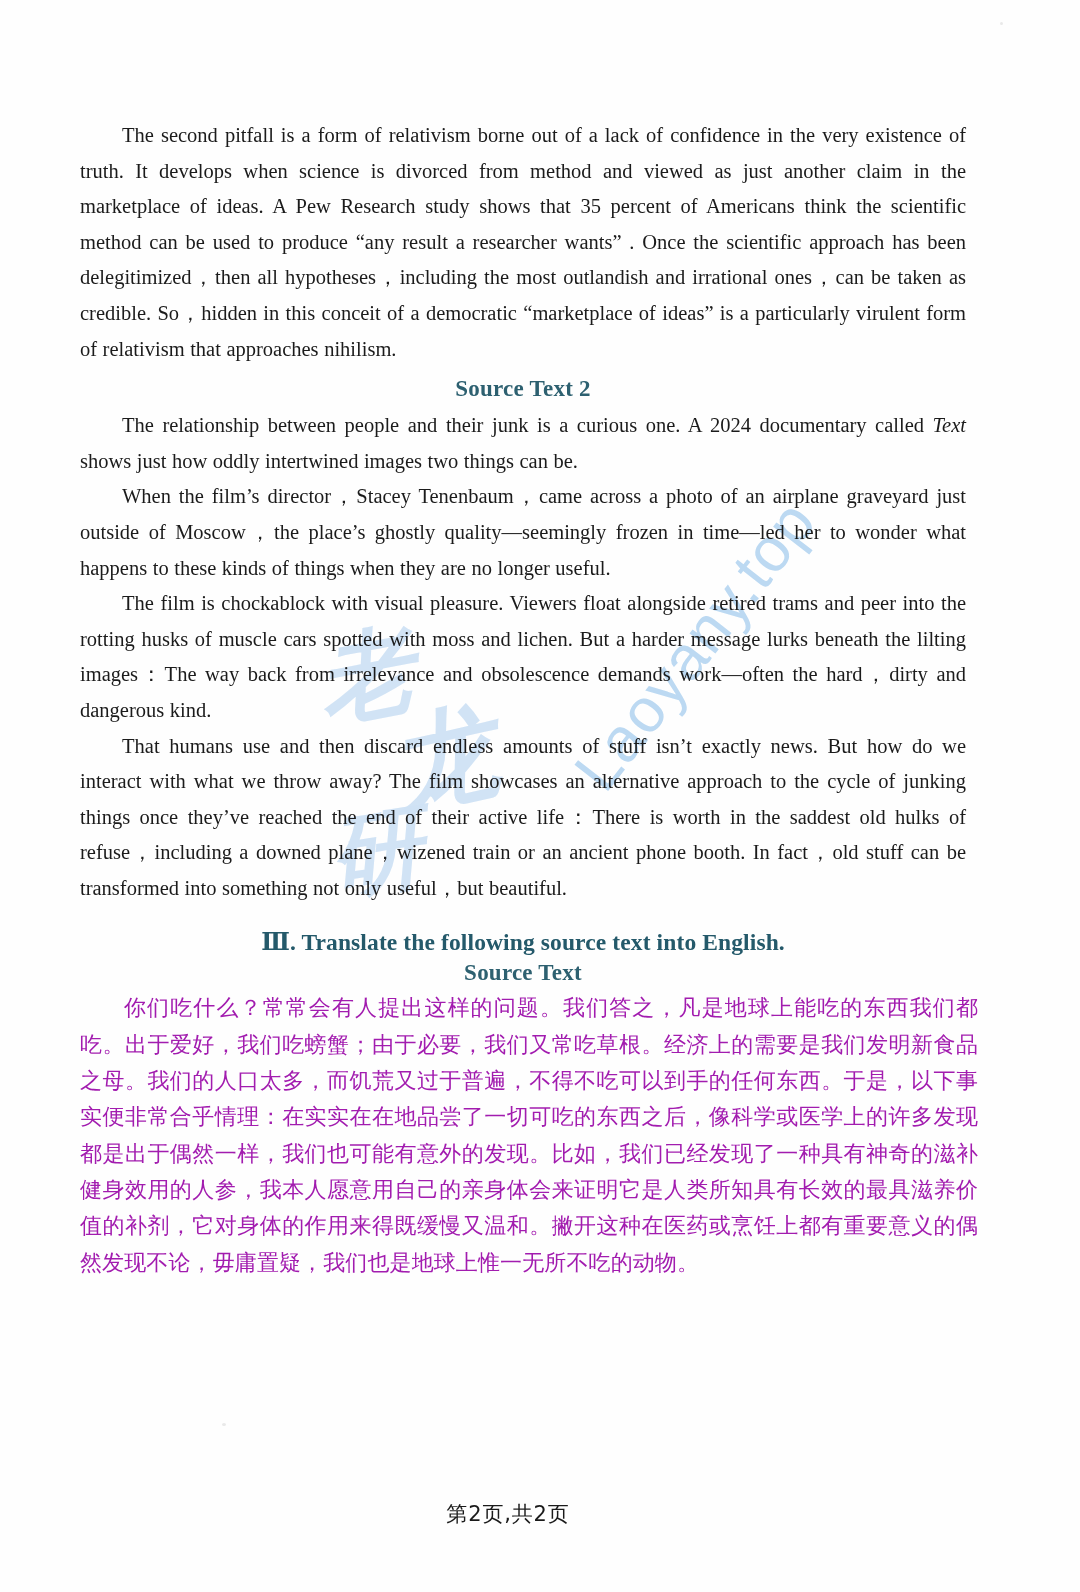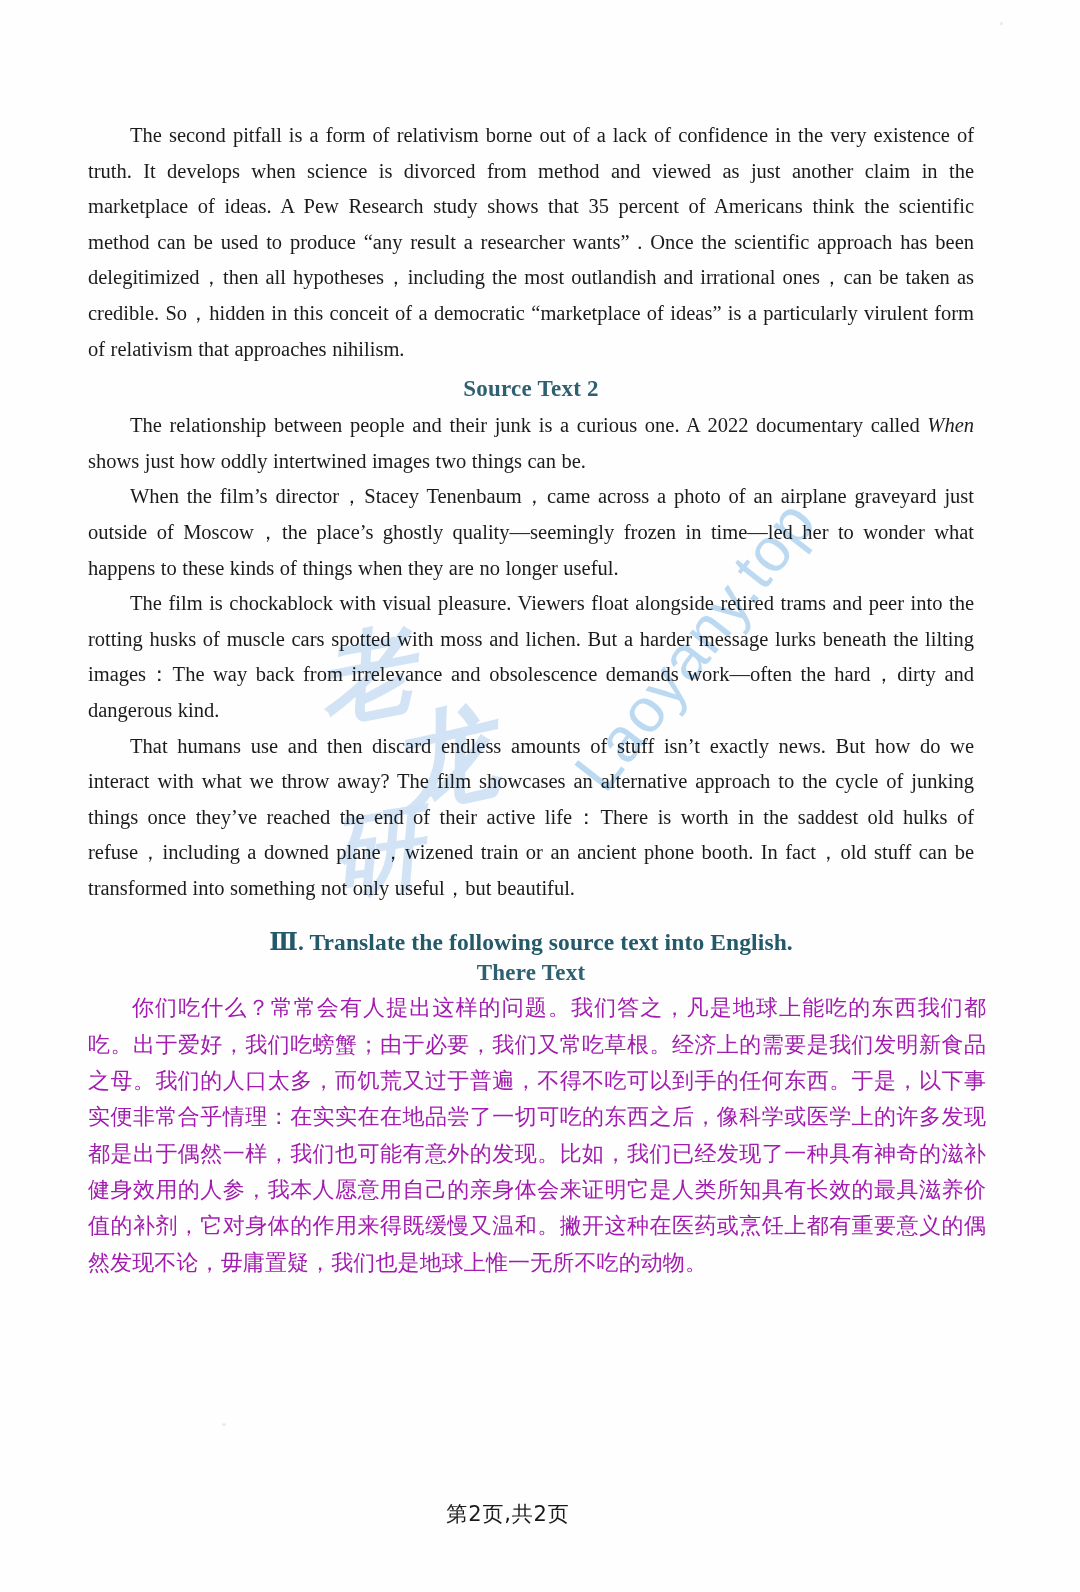--- a/index.html
+++ b/index.html
@@ -51,21 +51,21 @@
     font-size: 62px;
     letter-spacing: 0.02em;
     transform: rotate(-52deg);
     transform-origin: left top;
     white-space: nowrap;
   }
 
   
   #content {
     position: absolute;
-    left: 88px;
+    left: 80px;
     top: 118px;
     width: 886px;
     z-index: 2;
   }
 
   p.en {
     margin: 0;
     font-family: "Liberation Serif", "DejaVu Serif", serif;
     font-size: 20.5px;
     line-height: 35.6px;
@@ -153,31 +153,31 @@
 
   <div class="speck s1"></div>
   <div class="speck s2"></div>
 
   <div id="content">
 
     <p class="en">The second pitfall is a form of relativism borne out of a lack of confidence in the very existence of truth. It develops when science is divorced from method and viewed as just another claim in the marketplace of ideas. A Pew Research study shows that 35 percent of Americans think the scientific method can be used to produce “any result a researcher wants” . Once the scientific approach has been delegitimized，then all hypotheses，including the most outlandish and irrational ones，can be taken as credible. So，hidden in this conceit of a democratic “marketplace of ideas” is a particularly virulent form of relativism that approaches nihilism.</p>
 
     <h2 class="heading-teal">Source Text 2</h2>
 
-    <p class="en"><span>The relationship between people and their junk is a curious one. A 2022 documentary called </span><em class="title-italic">When</em><span> shows just how oddly intertwined images two things can be.</span></p>
+    <p class="en"><span>The relationship between people and their junk is a curious one. A 2024 documentary called </span><em class="title-italic">Text</em><span> shows just how oddly intertwined images two things can be.</span></p>
 
     <p class="en">When the film’s director，Stacey Tenenbaum，came across a photo of an airplane graveyard just outside of Moscow，the place’s ghostly quality—seemingly frozen in time—led her to wonder what happens to these kinds of things when they are no longer useful.</p>
 
     <p class="en">The film is chockablock with visual pleasure. Viewers float alongside retired trams and peer into the rotting husks of muscle cars spotted with moss and lichen. But a harder message lurks beneath the lilting images：The way back from irrelevance and obsolescence demands work—often the hard，dirty and dangerous kind.</p>
 
     <p class="en">That humans use and then discard endless amounts of stuff isn’t exactly news. But how do we interact with what we throw away? The film showcases an alternative approach to the cycle of junking things once they’ve reached the end of their active life：There is worth in the saddest old hulks of refuse，including a downed plane，wizened train or an ancient phone booth. In fact，old stuff can be transformed into something not only useful，but beautiful.</p>
 
     <h2 class="section-heading">Ⅲ. Translate the following source text into English.</h2>
 
-    <h2 class="heading-teal sub">There Text</h2>
+    <h2 class="heading-teal sub">Source Text</h2>
 
     <p class="cn">你们吃什么？常常会有人提出这样的问题。我们答之，凡是地球上能吃的东西我们都吃。出于爱好，我们吃螃蟹；由于必要，我们又常吃草根。经济上的需要是我们发明新食品之母。我们的人口太多，而饥荒又过于普遍，不得不吃可以到手的任何东西。于是，以下事实便非常合乎情理：在实实在在地品尝了一切可吃的东西之后，像科学或医学上的许多发现都是出于偶然一样，我们也可能有意外的发现。比如，我们已经发现了一种具有神奇的滋补健身效用的人参，我本人愿意用自己的亲身体会来证明它是人类所知具有长效的最具滋养价值的补剂，它对身体的作用来得既缓慢又温和。撇开这种在医药或烹饪上都有重要意义的偶然发现不论，毋庸置疑，我们也是地球上惟一无所不吃的动物。</p>
 
   </div>
 
   <div id="footer">第2页,共2页</div>
 
 </div>
 
 </body></html>

